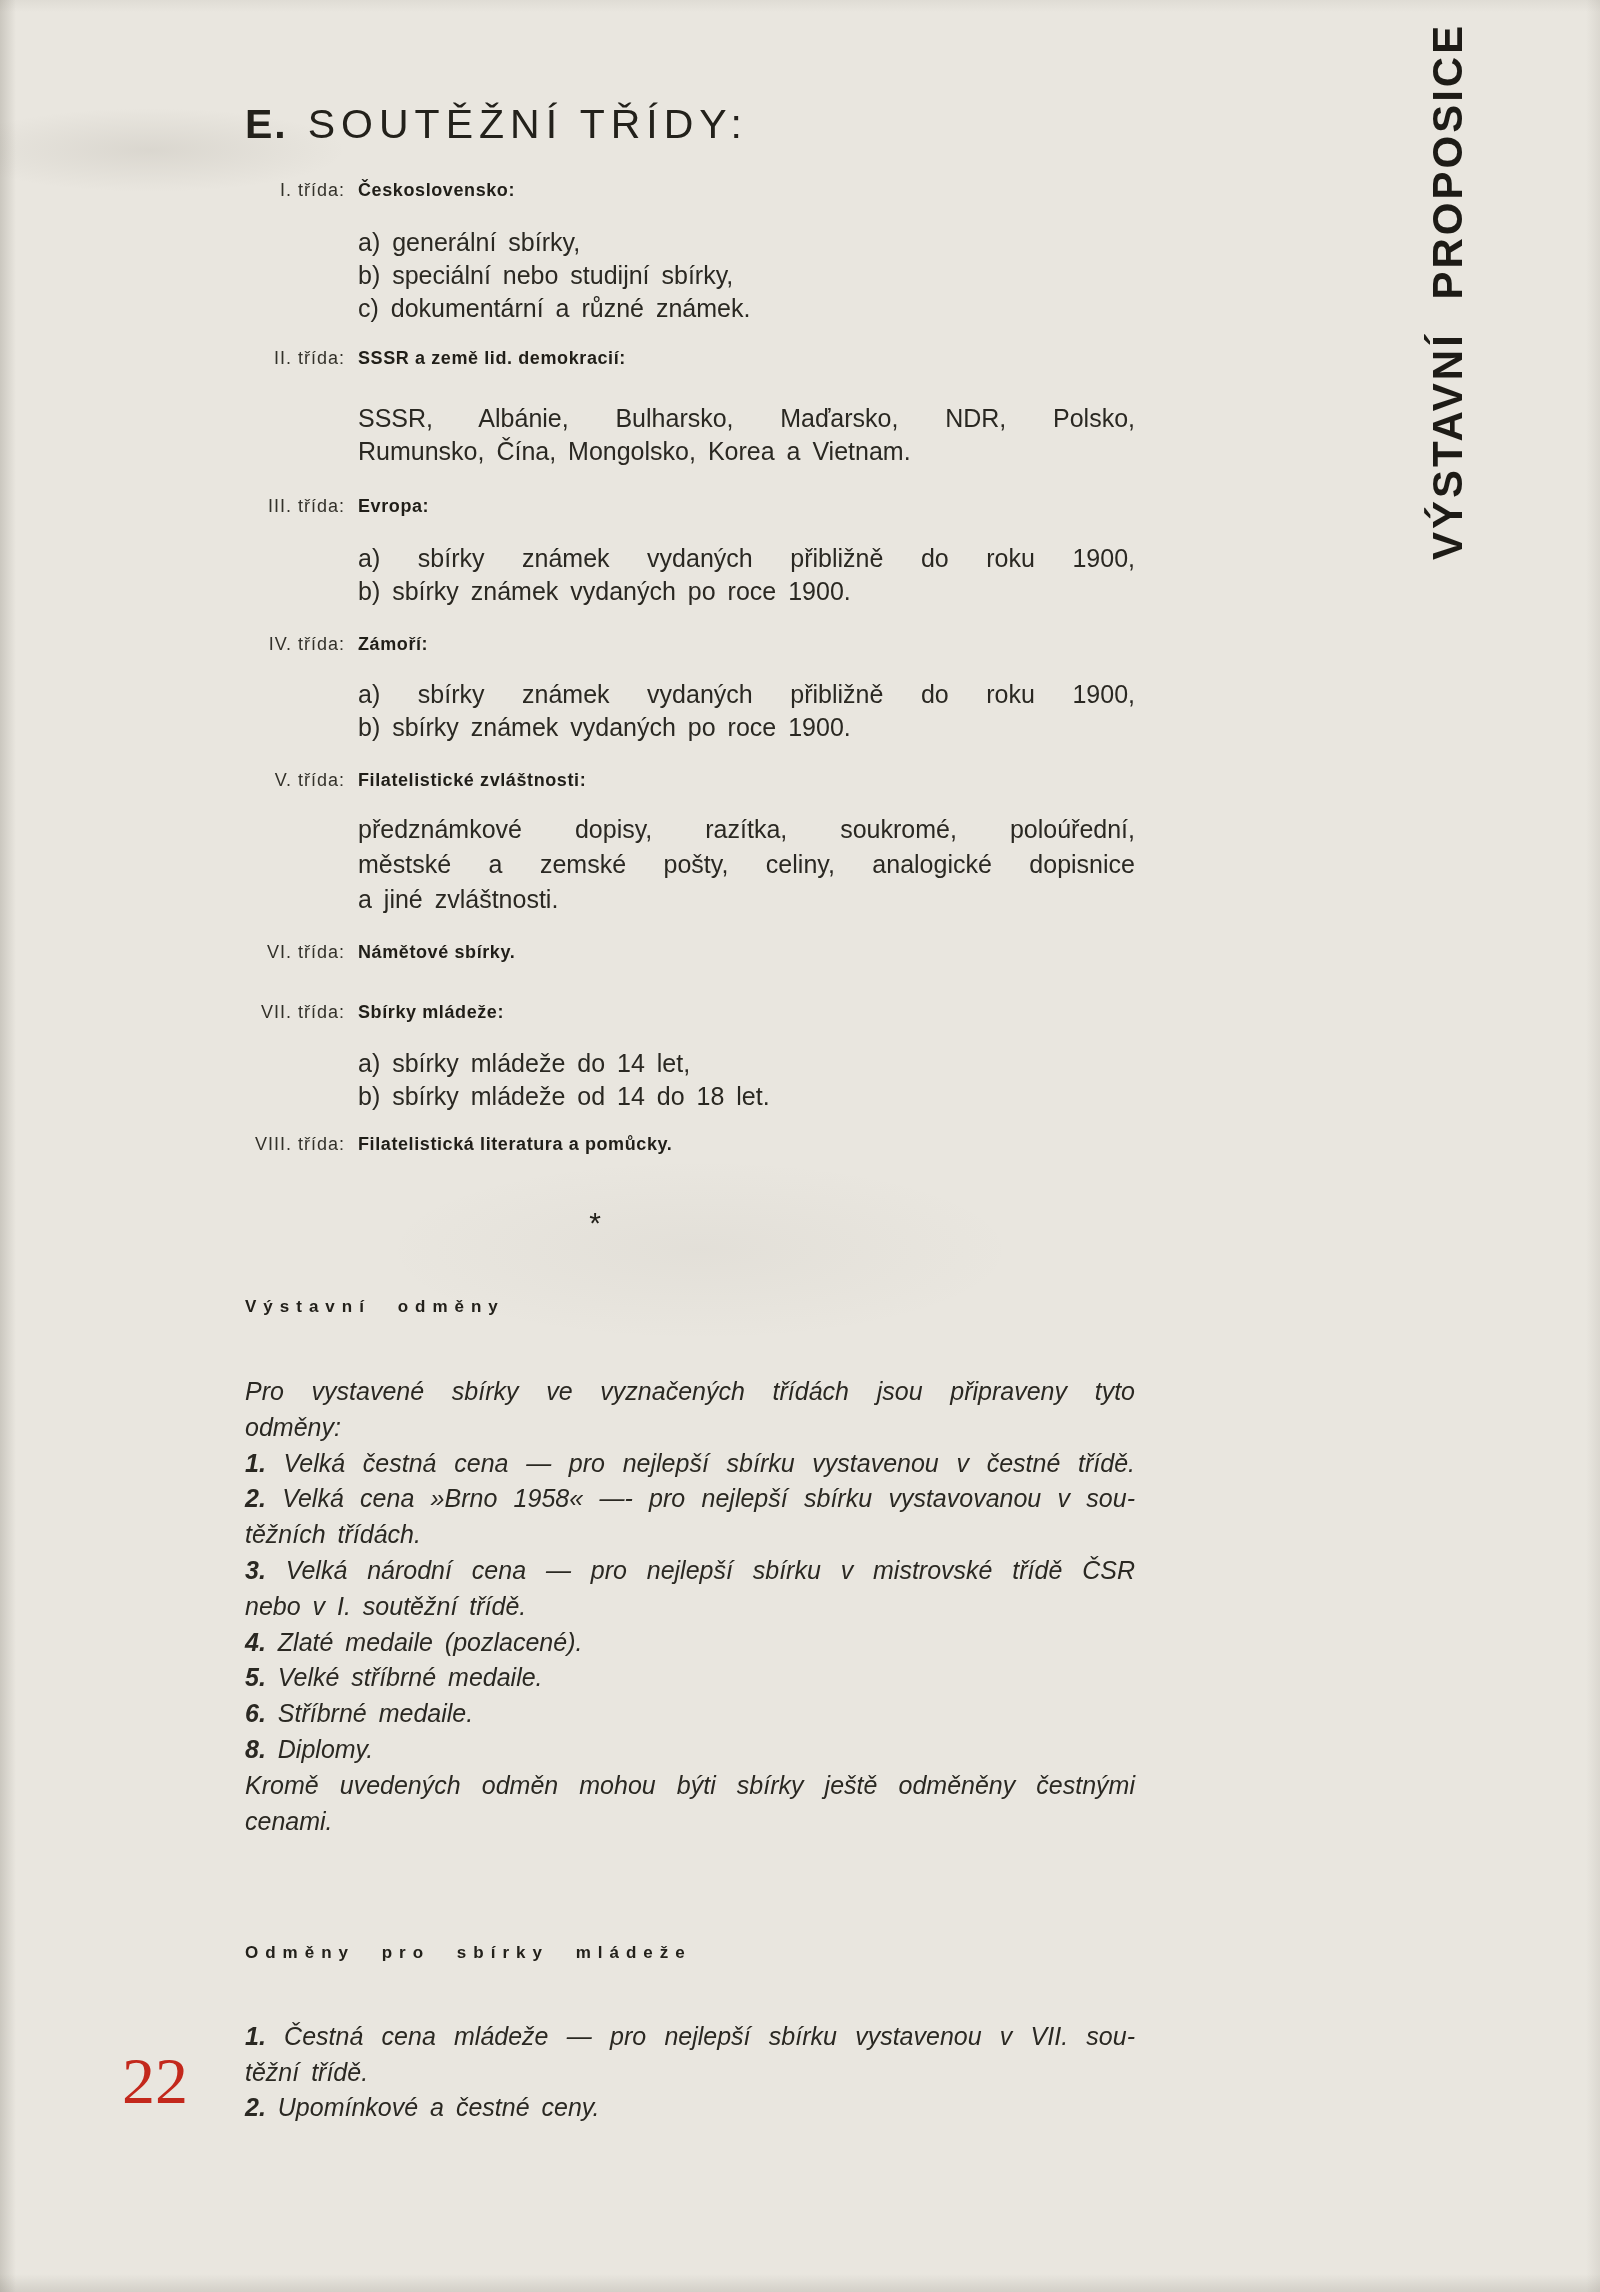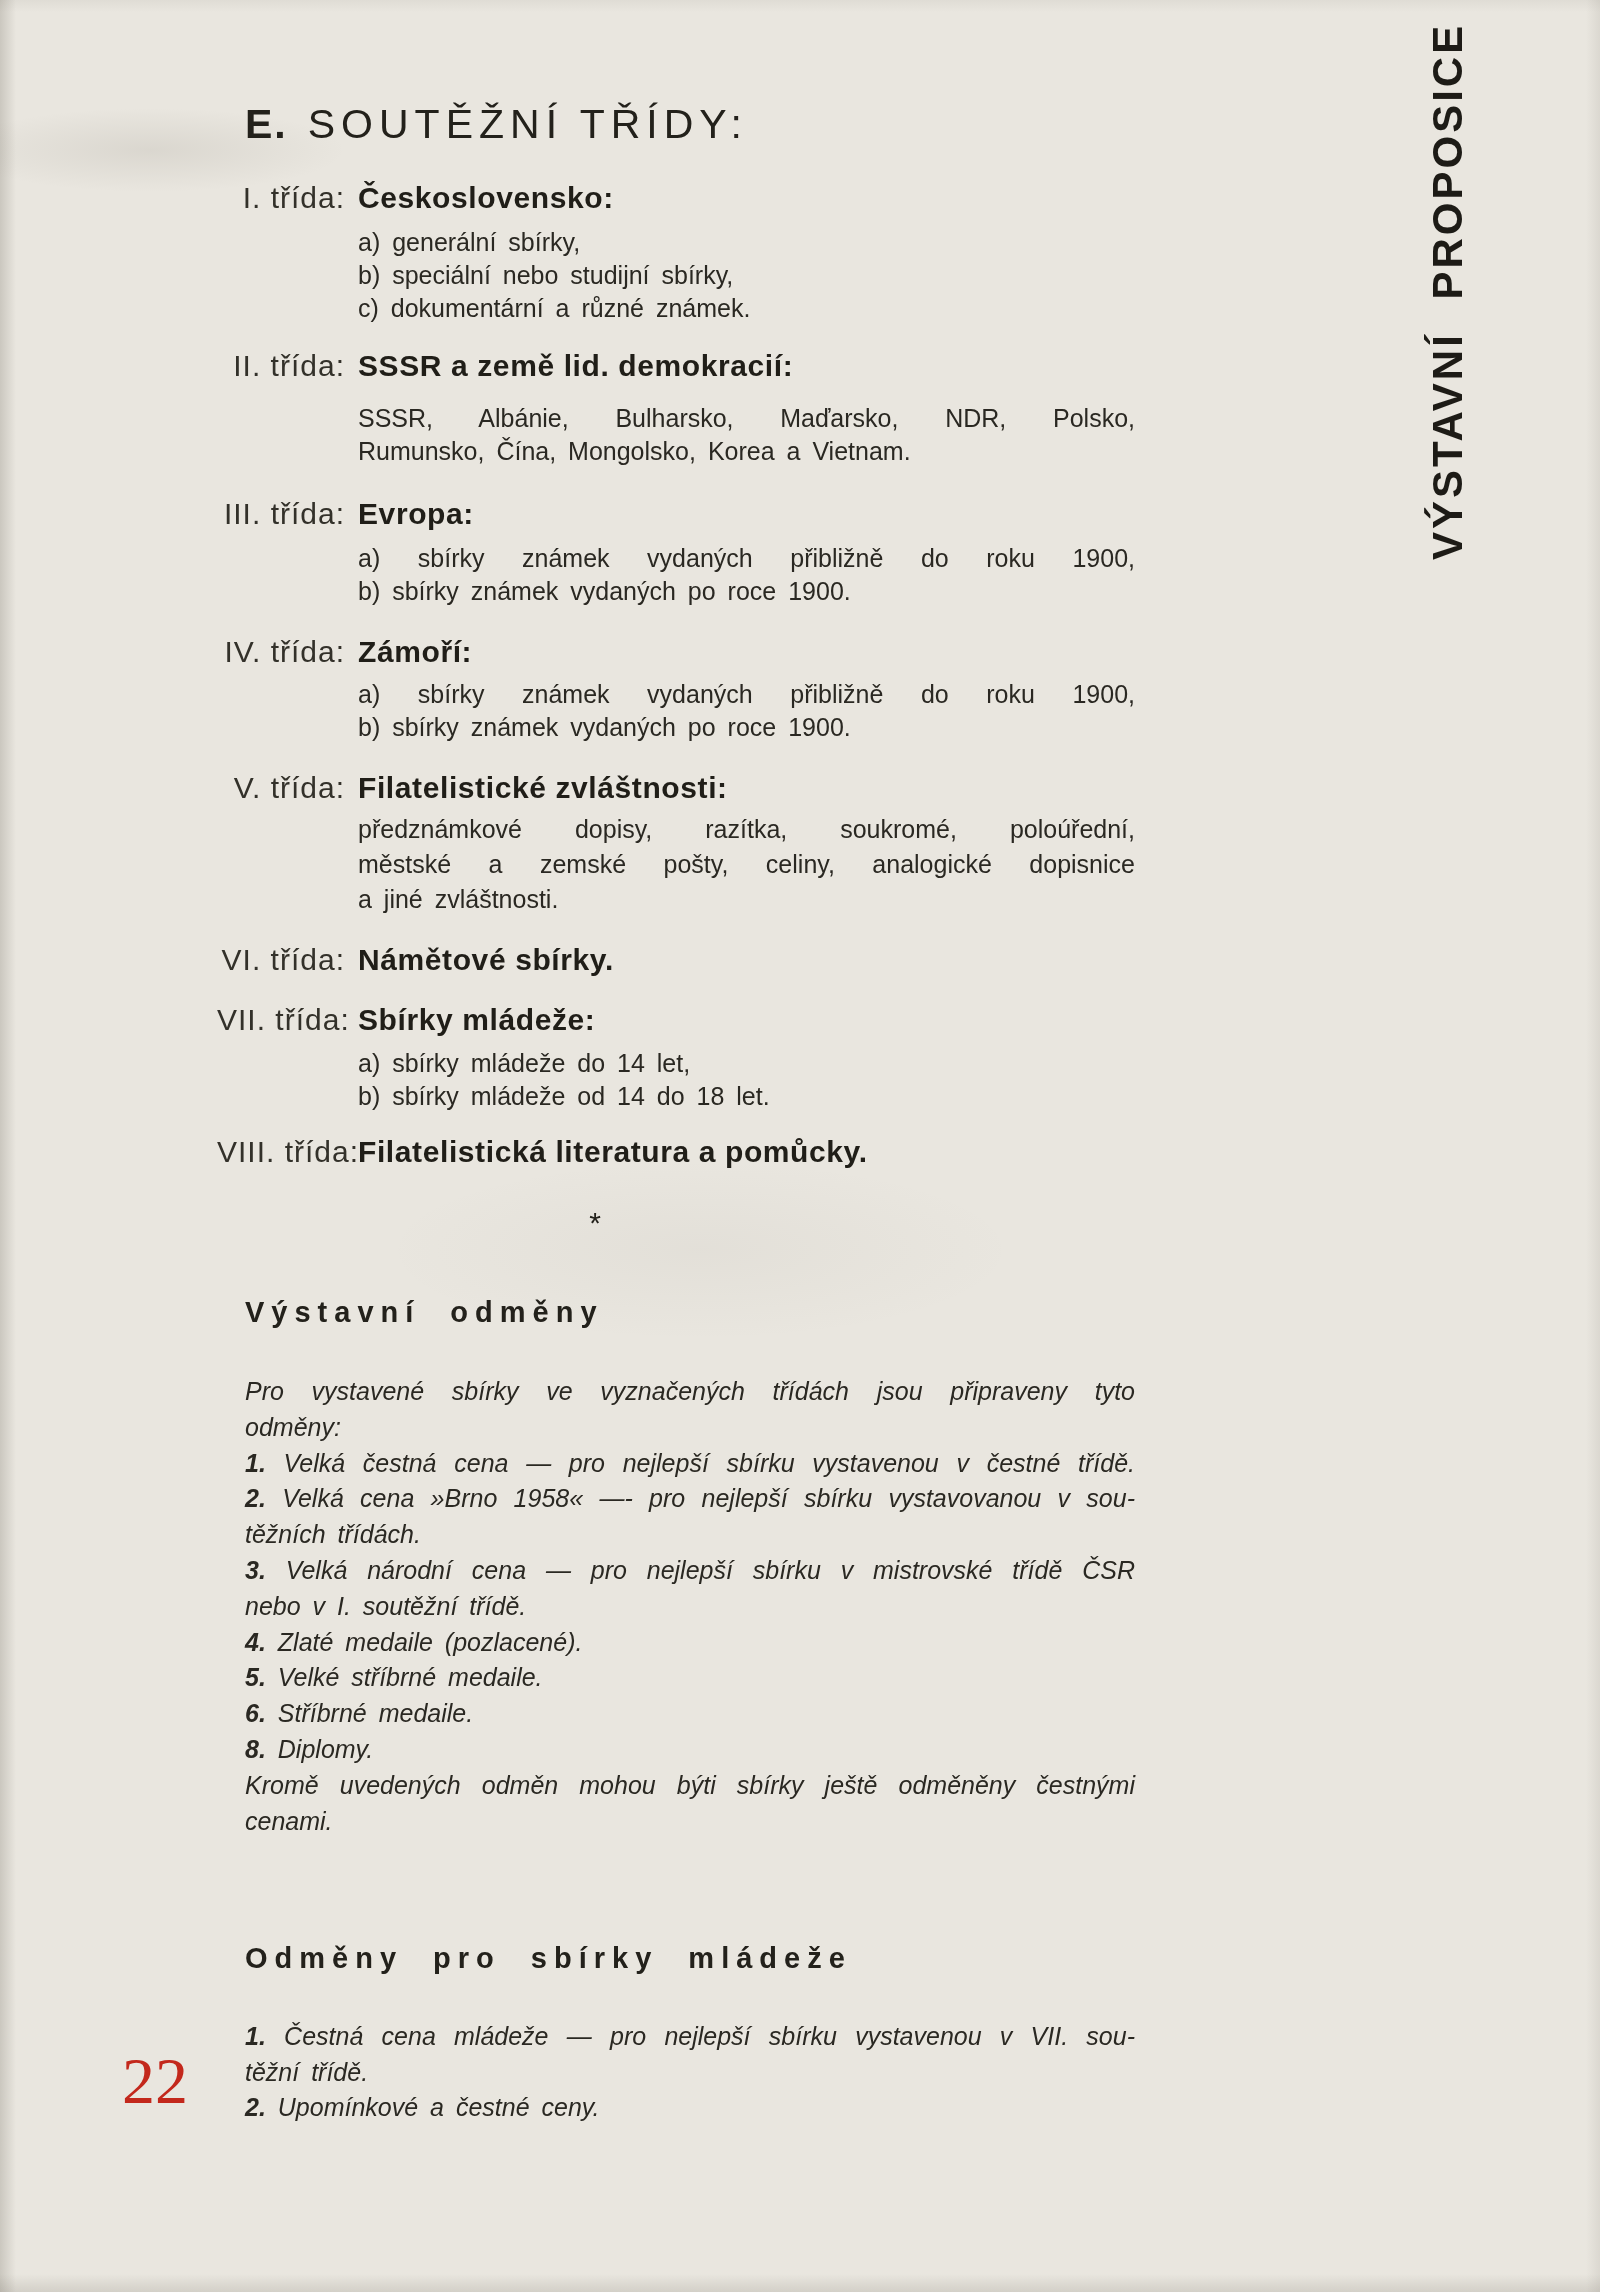--- a/index.html
+++ b/index.html
@@ -15,35 +15,35 @@
       radial-gradient(ellipse 280px 60px at 150px 150px, rgba(110,104,92,0.12), rgba(110,104,92,0) 70%),
       radial-gradient(ellipse 420px 120px at 700px 1250px, rgba(110,104,92,0.05), rgba(110,104,92,0) 75%);
   }
   .abs { position:absolute; }
 
   
   .main-heading { left:245px; top:104px; font-size:41px; line-height:1; letter-spacing:6px; color:#23211b; white-space:nowrap; }
   .main-heading .hp { font-weight:bold; letter-spacing:2px; margin-right:20px; }
 
   
-  .cls-head { left:217px; width:918px; display:flex; align-items:baseline; font-size:30px; line-height:1.2; white-space:nowrap; }
+  .cls-head { left:217px; width:918px; display:flex; align-items:baseline; font-size:18px; line-height:1.2; white-space:nowrap; }
   .cls-label { flex:none; width:128px; text-align:right; letter-spacing:1px; color:#33312a; }
   .cls-title { margin-left:13px; font-weight:bold; letter-spacing:0.6px; color:#201e18; }
 
   .lines { left:358px; width:777px; font-size:25px; }
   .lh33 { line-height:33px; }
   .lh35 { line-height:35px; }
   .ln { word-spacing:5px; white-space:nowrap; }
   .j  { text-align:justify; text-align-last:justify; white-space:normal; }
 
   
   .sep { left:570px; top:1206px; width:50px; text-align:center; font-size:30px; color:#23211b; }
 
   
-  .sec-title { left:245px; font-size:29px; line-height:1; font-weight:bold; letter-spacing:7px; word-spacing:15px; color:#23211b; white-space:nowrap; }
+  .sec-title { left:245px; font-size:17px; line-height:1; font-weight:bold; letter-spacing:7px; word-spacing:15px; color:#23211b; white-space:nowrap; }
   .par { left:245px; width:890px; font-size:25px; }
   .lh358 { line-height:35.8px; }
   .lh355 { line-height:35.5px; }
   .pl { word-spacing:5px; white-space:nowrap;font-style:italic; }
   .pl.j { white-space:normal; }
   .pl .num { font-weight:bold; }
 
   
   .vertical-title {
     left:1198px; top:284px; width:500px; height:52px;

